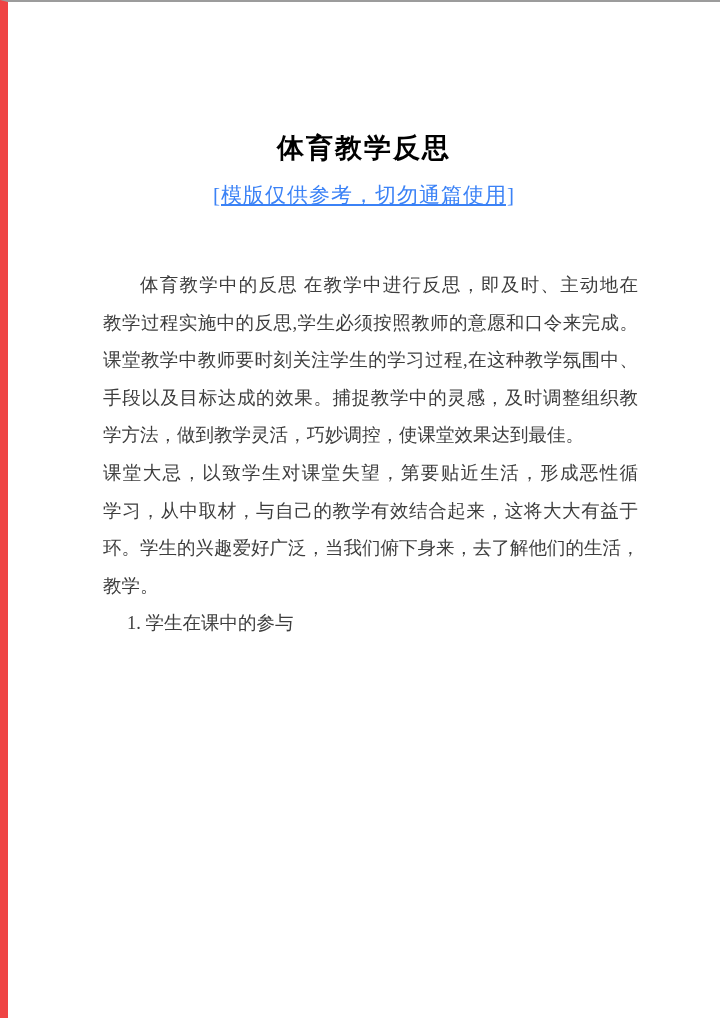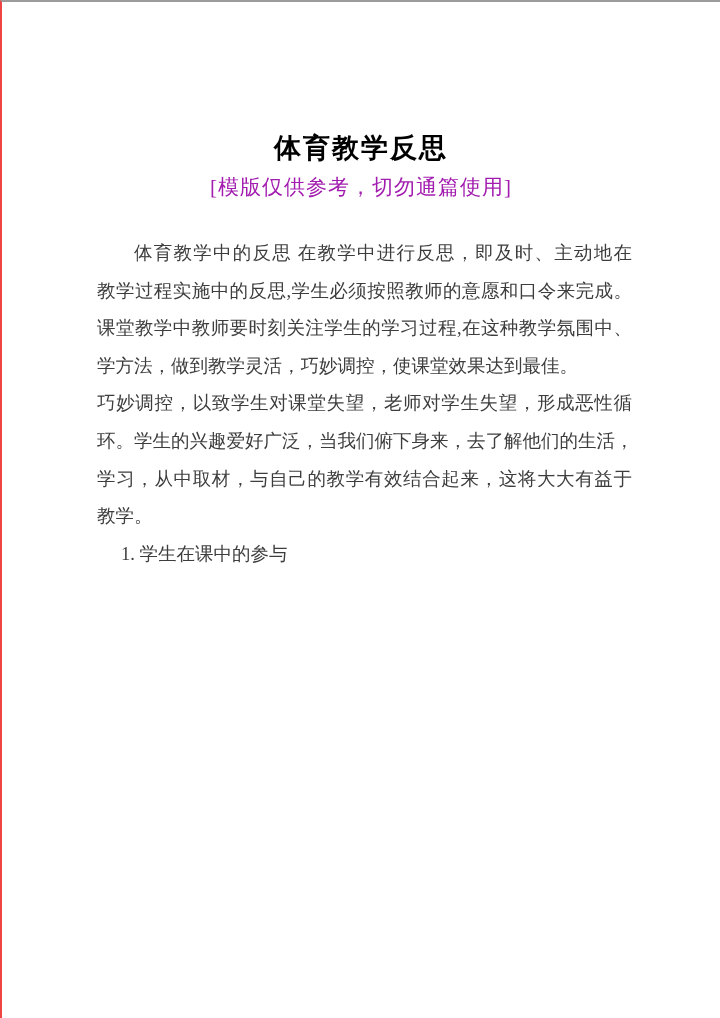--- a/index.html
+++ b/index.html
@@ -7,43 +7,44 @@
     padding: 0;
     background: #ffffff;
   }
   .page {
     position: relative;
     width: 720px;
     height: 1018px;
     box-sizing: border-box;
     background: #ffffff;
     border-top: 2px solid #9c9c9c;
-    border-left: 2px solid #ef4444;
+    border-left: 8px solid #ef4444;
     overflow: hidden;
     font-family: "Liberation Serif", "DejaVu Serif", serif;
   }
   .doc-title {
     margin-top: 130px;
     text-align: center;
     font-size: 27px;
     line-height: 32px;
     font-weight: bold;
     color: #000000;
     letter-spacing: 2px;
   }
   .doc-notice {
-    margin-top: 10px;
+    margin-top: 18px;
     text-align: center;
     font-size: 21px;
     line-height: 26px;
-    color: #a21caf;
+    color: #3b82f6;
     letter-spacing: 1px;
+    text-decoration: underline;
   }
   .doc-body {
-    margin: 35px 90px 0 95px;
+    margin: 59px 90px 0 95px;
     width: 535px;
     font-size: 18.5px;
     line-height: 37.6px;
     color: #3d3d3d;
   }
   .line {
     text-align: justify;
     text-align-last: justify;
     white-space: nowrap;
     height: 37.6px;
@@ -70,27 +71,28 @@
   <div class="doc-title">体育教学反思</div>
 
   <div class="doc-notice">[模版仅供参考，切勿通篇使用]</div>
 
   <div class="doc-body">
 
     <div>
       <div class="line first">体育教学中的反思 在教学中进行反思，即及时、主动地在</div>
       <div class="line">教学过程实施中的反思,学生必须按照教师的意愿和口令来完成。</div>
       <div class="line">课堂教学中教师要时刻关注学生的学习过程,在这种教学氛围中、</div>
+      <div class="line">手段以及目标达成的效果。捕捉教学中的灵感，及时调整组织教</div>
       <div class="line last">学方法，做到教学灵活，巧妙调控，使课堂效果达到最佳。</div>
     </div>
 
     <div>
-      <div class="line">巧妙调控，以致学生对课堂失望，老师对学生失望，形成恶性循</div>
+      <div class="line">课堂大忌，以致学生对课堂失望，第要贴近生活，形成恶性循</div>
+      <div class="line">学习，从中取材，与自己的教学有效结合起来，这将大大有益于</div>
       <div class="line">环。学生的兴趣爱好广泛，当我们俯下身来，去了解他们的生活，</div>
-      <div class="line">学习，从中取材，与自己的教学有效结合起来，这将大大有益于</div>
       <div class="line last">教学。</div>
     </div>
 
     <div>
       <div class="line heading">1. 学生在课中的参与</div>
     </div>
 
 
   </div>
 </div>

